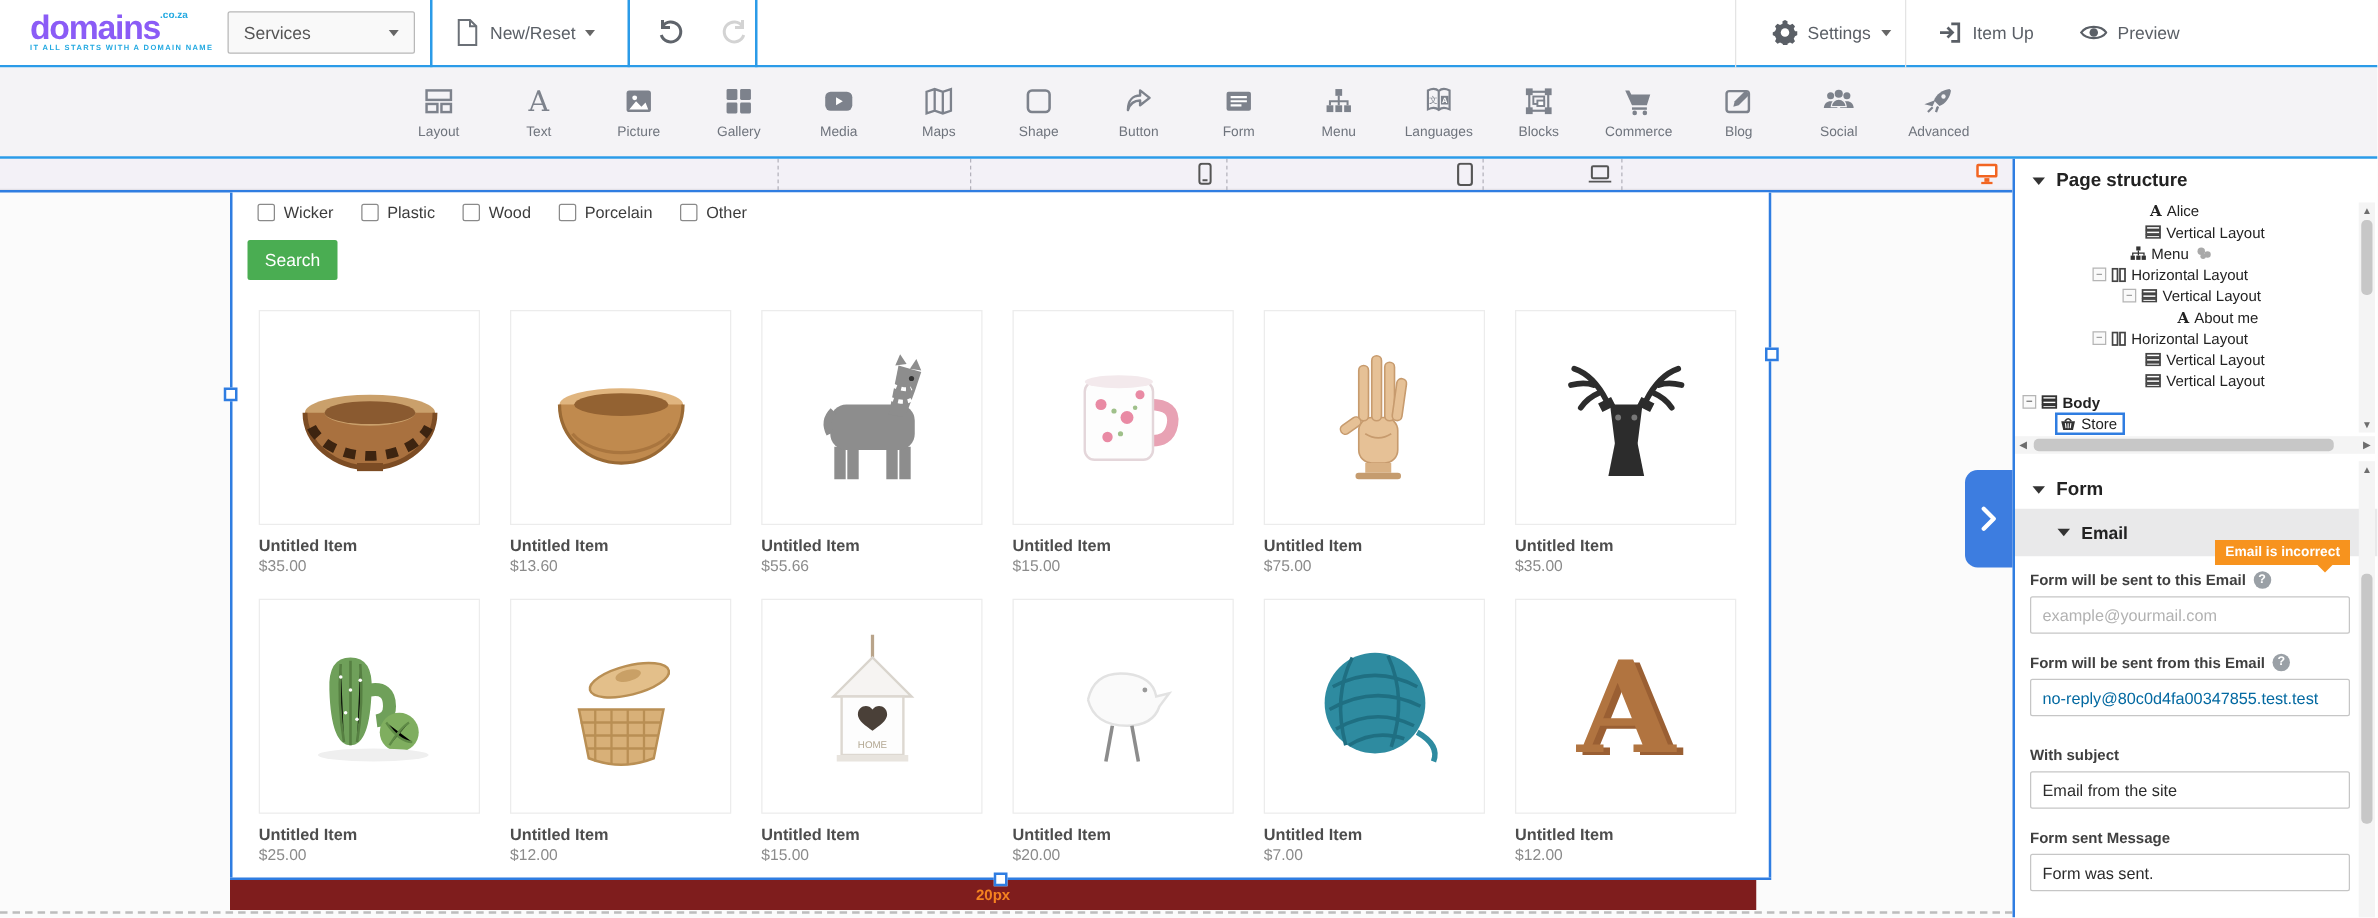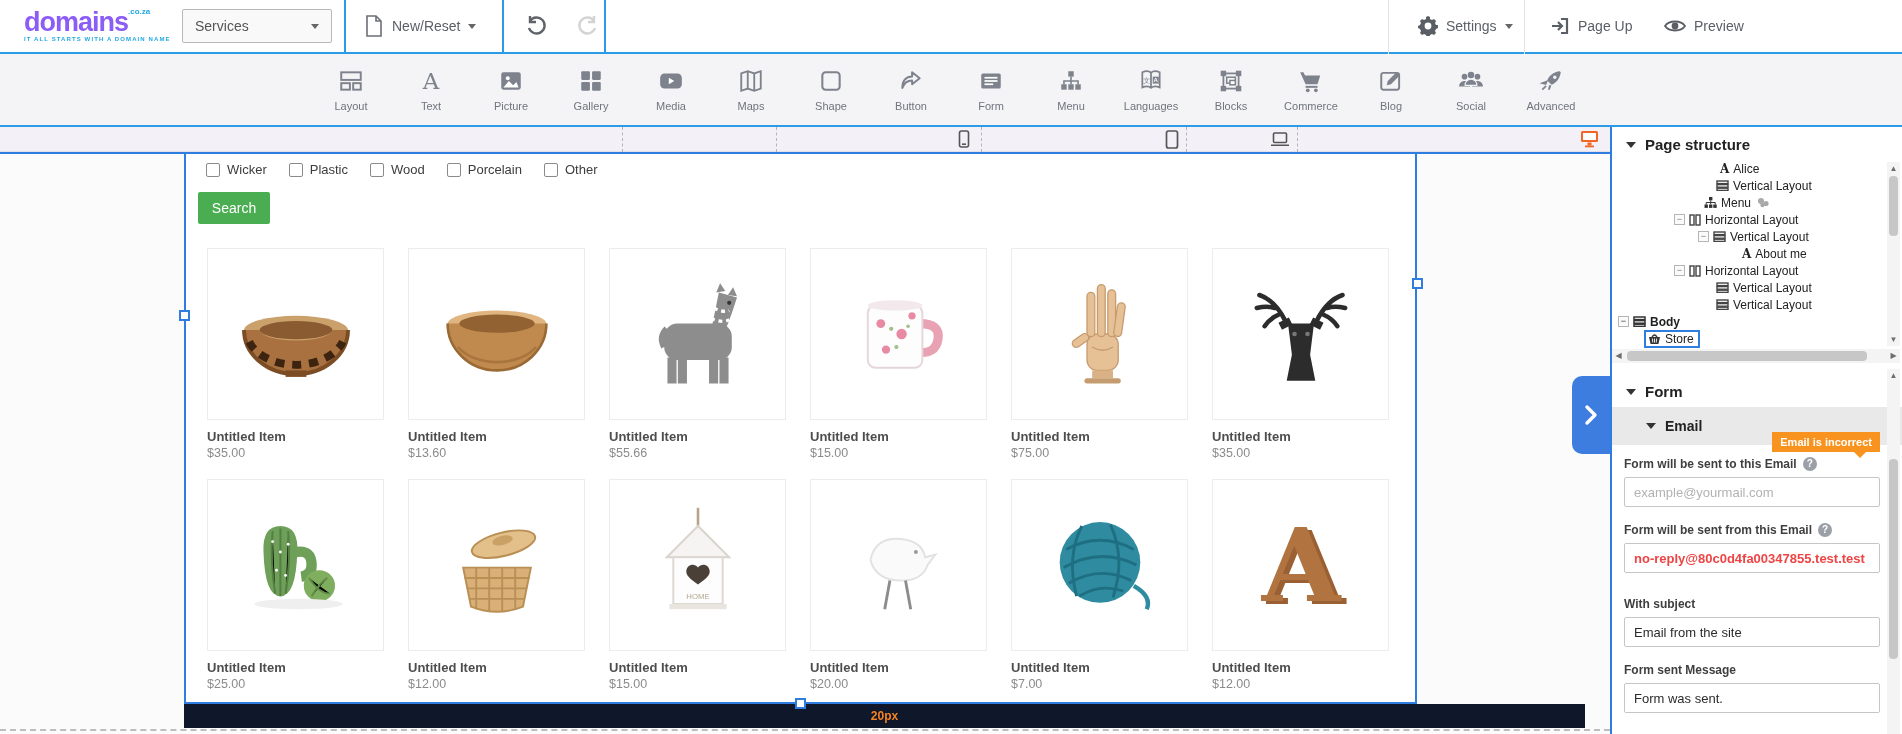--- a/index.html
+++ b/index.html
@@ -35,21 +35,21 @@
   .bpstrip { position:absolute; left:0; top:127px; width:1610px; height:25px; background:#f3f1f7; border-bottom:1px solid #e3e1e8; }
   .bpdash { position:absolute; top:0; width:0; height:25px; border-left:1px dashed #b4b2bc; }
   .bpicon { position:absolute; top:3px; }
 
   
   .canvas { position:absolute; left:0; top:152px; width:1610px; height:582px; background:#fbfbfb; }
   .sel-top { position:absolute; left:0; top:0; width:1610px; height:2px; background:#2f7de1; }
   .store { position:absolute; left:184px; top:2px; width:1233px; height:548px; background:#fff; border-left:2px solid #2f7de1; border-right:2px solid #2f7de1; }
   .sel-bottom { position:absolute; left:184px; top:550px; width:1233px; height:2px; background:#2f7de1; }
   .handle { position:absolute; width:11px; height:11px; background:#fff; border:2px solid #2f7de1; z-index:6; }
-  .padstrip { position:absolute; left:184px; top:552px; width:1401px; height:24px; background:#0f172a; display:flex; align-items:center; justify-content:center; }
+  .padstrip { position:absolute; left:184px; top:552px; width:1221px; height:24px; background:#7f1d1d; display:flex; align-items:center; justify-content:center; }
   .padstrip span { color:#f58220; font-size:12px; font-weight:bold; }
   .dashline { position:absolute; left:0; top:577px; width:1610px; border-top:2px dashed #bdbdbd; }
 
   .filters { position:absolute; left:20px; top:8px; display:flex; align-items:center; gap:22px; }
   .chk { display:flex; align-items:center; gap:7px; cursor:pointer; }
   .chk .box { width:14px; height:14px; border:1px solid #8a8a8a; border-radius:2px; background:#fff; }
   .chk .lab { font-size:13px; color:#3c3c3c; }
   .search-btn { position:absolute; left:12px; top:38px; width:72px; height:32px; background:#4aad52; color:#fff; font-size:14px; border:none; border-radius:2px; cursor:pointer; }
 
   .grid { position:absolute; left:21px; top:94px; width:1190px; display:grid; grid-template-columns:repeat(6, 177px); column-gap:24px; row-gap:19px; }
@@ -82,21 +82,21 @@
   .email-hdr .tri { width:0; height:0; border-left:5px solid transparent; border-right:5px solid transparent; border-top:6px solid #333; }
   .email-hdr .txt { font-size:14px; font-weight:bold; color:#222; }
   .badge { position:absolute; right:22px; top:305px; background:#f7931e; color:#fff; font-size:11px; font-weight:bold; padding:4px 8px; z-index:8; }
   .badge:after { content:""; position:absolute; right:14px; bottom:-6px; width:0; height:0; border-left:6px solid transparent; border-right:6px solid transparent; border-top:6px solid #f7931e; }
 
   .ffield { margin:12px 12px 0 12px; }
   .ffield .flabel { font-size:12px; font-weight:bold; color:#3f3f3f; display:flex; align-items:center; gap:6px; }
   .help { width:14px; height:14px; border-radius:50%; background:#9aa0a6; color:#fff; font-size:10px; font-weight:bold; text-align:center; line-height:14px; cursor:pointer; }
   .ffield input { margin-top:6px; width:256px; height:30px; border:1px solid #c6c6c6; border-radius:2px; padding:0 9px; font-size:13px; color:#2b2b2b; font-family:"Liberation Sans", sans-serif; background:#fff; }
   .ffield input::placeholder { color:#b2b2b2; }
-  .ffield input.muted { color:#ef4444;font-weight:bold; }
+  .ffield input.muted { color:#0369a1; }
 </style>
 </head>
 <body>
 
 <div class="topbar">
   <div class="logo">
     <div><span class="brand">domains</span><span class="tld">.co.za</span></div>
     <div class="tagline">IT ALL STARTS WITH A DOMAIN NAME</div>
   </div>
   <div class="services-box">
@@ -141,21 +141,21 @@
     <span class="caret-down"></span>
   </div>
   <div class="vsep-lt" style="left:1524px"></div>
   <div class="tb-btn" style="left:1538px">
     <span class="tb-ico">
       <svg width="20" height="20" viewBox="0 0 20 20">
           <path d="M11 3 h6 v14 h-6" fill="none" stroke="#5a5f66" stroke-width="2.2"></path>
           <path d="M2 10 h9 M8 6 l4 4 -4 4" fill="none" stroke="#5a5f66" stroke-width="2.2"></path>
         </svg>
     </span>
-    <span>Page Up</span>
+    <span>Item Up</span>
   </div>
   <div class="tb-btn" style="left:1652px">
     <span class="tb-ico">
       <svg width="22" height="16" viewBox="0 0 22 16">
           <path d="M1 8 C5 2 17 2 21 8 C17 14 5 14 1 8 Z" fill="none" stroke="#5a5f66" stroke-width="1.8"></path>
           <circle cx="11" cy="8" r="3.4" fill="#5a5f66"></circle>
         </svg>
     </span>
     <span>Preview</span>
   </div>

